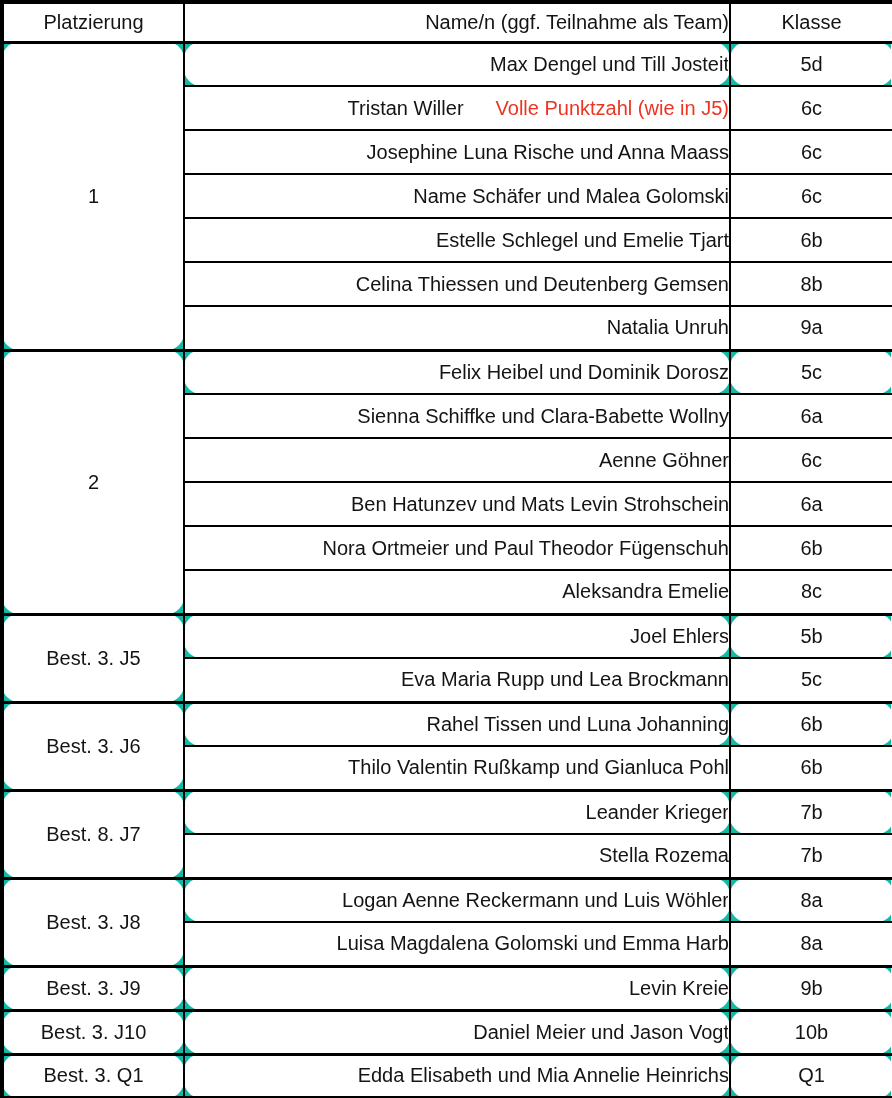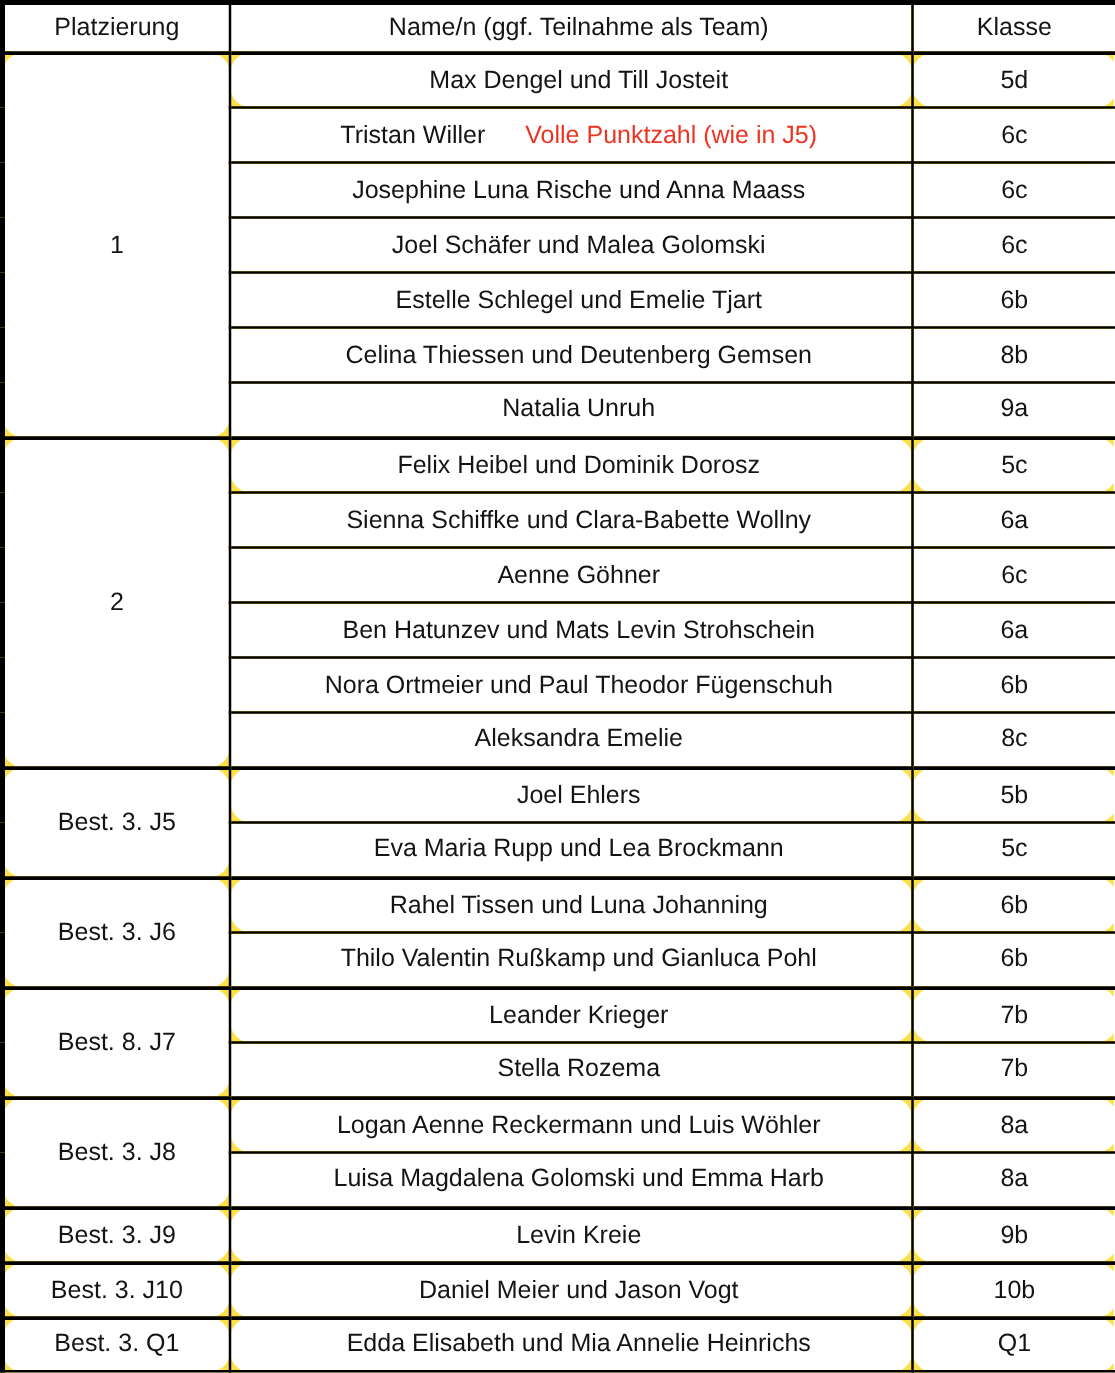--- a/index.html
+++ b/index.html
@@ -4,21 +4,21 @@
 <style>
   html, body {
     margin: 0;
     padding: 0;
     background: #ffffff;
   }
   .page {
     width: 891px;
     height: 1098px;
     box-sizing: border-box;
-    background: #fde047;
+    background: #14b8a6;
   }
   table.results {
     border-collapse: collapse;
     table-layout: fixed;
     width: 892px;
     border: 4px solid #000000;
     font-family: "Liberation Sans", sans-serif;
     font-size: 20px;
     color: #141414;
   }
@@ -39,21 +39,21 @@
   tbody tr { height: 44px; }
 
   
   thead tr th { border-bottom: 3px solid #000000; }
   tbody tr.group-start > td { border-top: 3px solid #000000; border-radius: 17px; }
 
   .placement-cell, .klasse-cell, .th-platz, .th-klasse {
     text-align: center;
   }
   .name-cell, .th-name {
-    text-align: center;
+    text-align: right;
     padding-left: 12px;
     margin-left: 28px;
   }
   .note {
     color: var(--note-red, #ed3422);
     margin-left: 32px;
   }
 </style>
 </head>
 <body>
@@ -80,21 +80,21 @@
         </tr>
         <tr>
           <td class="name-cell"><span>Tristan Willer</span><span class="note">Volle Punktzahl (wie in J5)</span></td>
           <td class="klasse-cell">6c</td>
         </tr>
         <tr>
           <td class="name-cell"><span>Josephine Luna Rische und Anna Maass</span></td>
           <td class="klasse-cell">6c</td>
         </tr>
         <tr>
-          <td class="name-cell"><span>Joel Schäfer und Malea Golomski</span></td>
+          <td class="name-cell"><span>Name Schäfer und Malea Golomski</span></td>
           <td class="klasse-cell">6c</td>
         </tr>
         <tr>
           <td class="name-cell"><span>Estelle Schlegel und Emelie Tjart</span></td>
           <td class="klasse-cell">6b</td>
         </tr>
         <tr>
           <td class="name-cell"><span>Celina Thiessen und Deutenberg Gemsen</span></td>
           <td class="klasse-cell">8b</td>
         </tr>

